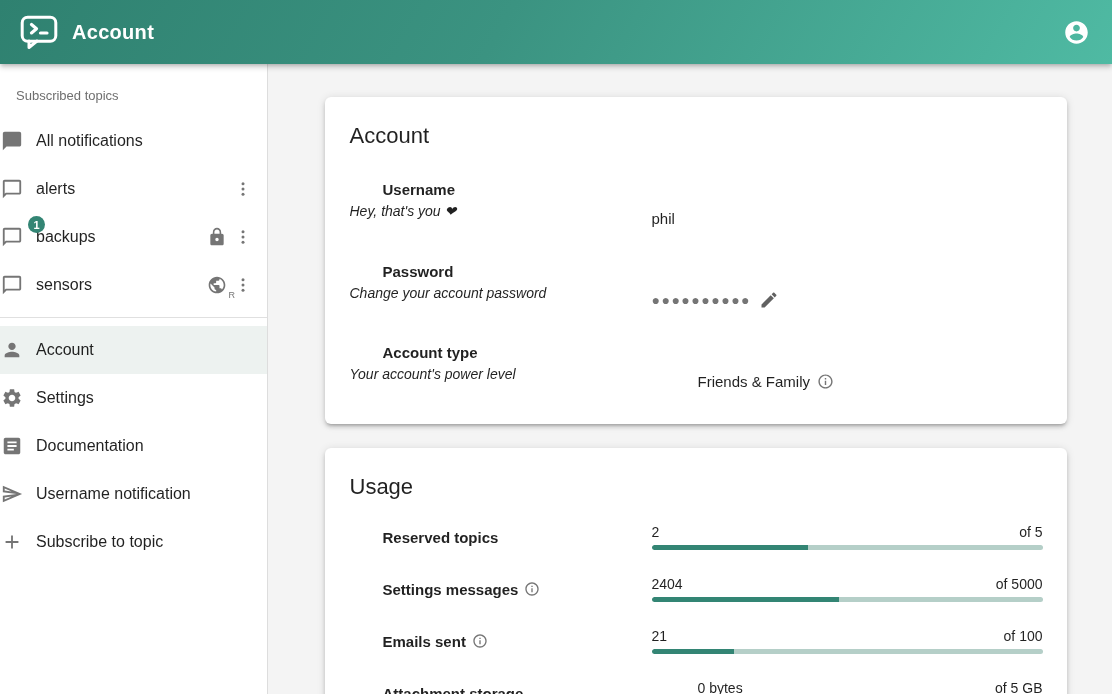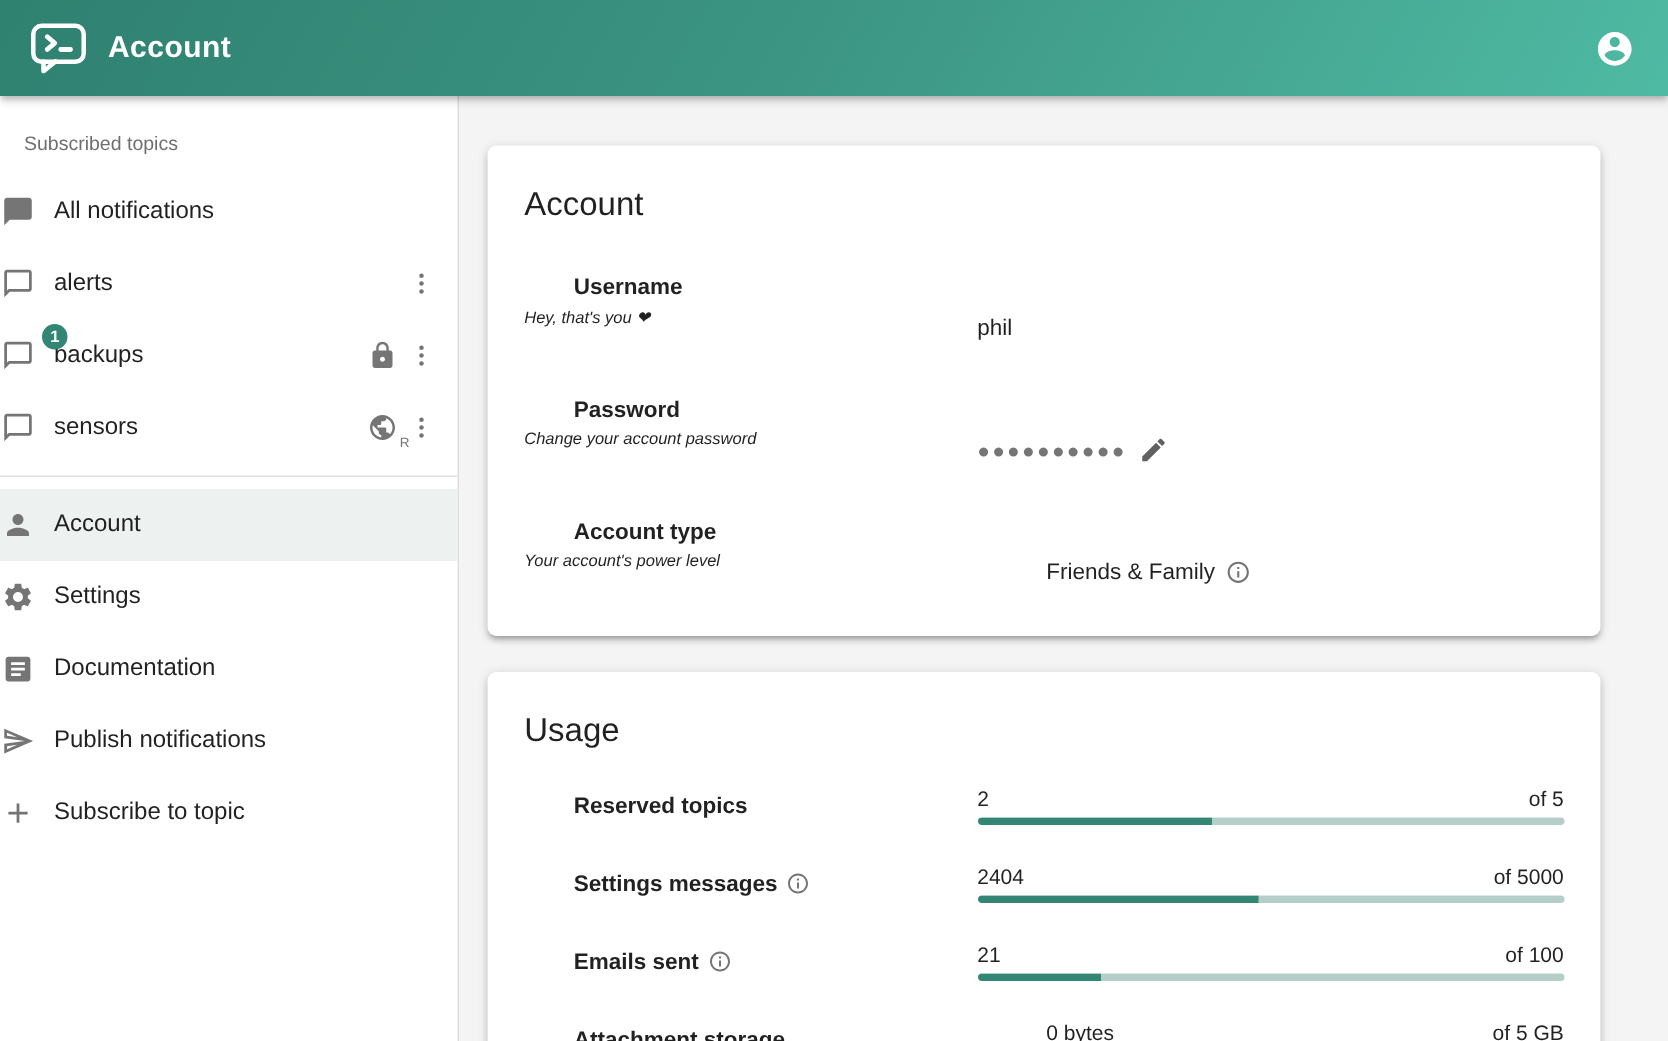--- a/index.html
+++ b/index.html
@@ -11,21 +11,21 @@
   .appbar { position:fixed; top:0; left:0; width:1112px; height:64px;
     background:linear-gradient(120deg,#2f8170 0%,#3b9381 45%,#4fbaa3 100%);
     display:flex; align-items:center; padding:0 20px; z-index:20;
     box-shadow:0 2px 4px -1px rgba(0,0,0,.2), 0 4px 5px 0 rgba(0,0,0,.14); }
   .appbar .logo { width:38px; height:34px; margin-right:14px; }
   .appbar h1 { color:#fff; font-size:20px; font-weight:700; letter-spacing:.3px; flex:1; }
   .avatar-btn { background:none; border:none; cursor:pointer; width:32px; height:32px;
     display:flex; align-items:center; justify-content:center; }
 
   
-  .sidebar { position:fixed; top:64px; left:0; width:306px; height:630px;
+  .sidebar { position:fixed; top:64px; left:0; width:268px; height:630px;
     background:#fff; border-right:1px solid #ddd; padding-top:8px; }
   .section-label { color:#6f6f6f; font-size:13px; padding:16px 16px 14px 16px; }
   .side-item { height:48px; display:flex; align-items:center; padding:0 10px 0 0;
     cursor:pointer; position:relative; }
   .side-item.selected { background:#edf2f0; }
   .side-item .ic { width:24px; height:24px; flex:0 0 24px; display:flex;
     align-items:center; justify-content:center; color:#757575; }
   .side-item .lbl { font-size:16px; margin-left:12px; flex:1; white-space:nowrap;
     overflow:hidden; text-overflow:ellipsis; }
   .side-item .right-ic { width:24px; height:24px; display:flex; align-items:center;
@@ -47,21 +47,21 @@
                0 1px 8px 0 rgba(0,0,0,.12);
     padding:26px 24px 34px 25px; }
   .card.first { margin-top:33px; }
   .card.second { margin-top:24px; padding-bottom:60px; }
   .card h2 { font-size:22px; font-weight:400; margin-bottom:24px; }
 
   .pref-row { display:flex; align-items:center; margin-bottom:26px; }
   .pref-row:last-child { margin-bottom:0;gap:46px; }
   .pref-head { width:302px; flex:0 0 302px; }
   .pref-head .plabel { font-size:15px; font-weight:700; display:flex; align-items:center; gap:6px;padding-left:33px; }
-  .pref-head .psub { font-size:11px; font-style:italic; margin-top:5px; }
+  .pref-head .psub { font-size:14px; font-style:italic; margin-top:5px; }
   .pref-value { flex:1; font-size:15px; display:flex; align-items:center;margin-top:37px; }
   .dots { color:#757575; font-size:14px; letter-spacing:1.5px; }
   .edit-btn { background:none; border:none; cursor:pointer; margin-left:8px;
     color:#616161; display:flex; align-items:center; }
   .info-ic { color:#757575; display:inline-flex; cursor:pointer; }
   .pref-value .info-ic { margin-left:7px; }
 
   .meter { flex:1; }
   .meter-top { display:flex; justify-content:space-between; font-size:14px; margin-bottom:5px; }
   .meter-bar { height:5px; background:#b5cfc8; border-radius:3px; overflow:hidden; }
@@ -185,21 +185,21 @@
     </span>
     <span class="lbl">Documentation</span>
   </div>
 
   <div class="side-item">
     <span class="ic">
       <svg width="22" height="22" viewBox="0 0 24 24" fill="currentColor">
           <path d="M4.01 6.03l7.51 3.22-7.52-1 .01-2.22m7.5 8.72L4 17.97v-2.22l7.51-1M2.01 3L2 10l15 2-15 2 .01 7L23 12 2.01 3z"></path>
         </svg>
     </span>
-    <span class="lbl">Publish notifications</span>
+    <span class="lbl">Username notification</span>
   </div>
 
   <div class="side-item">
     <span class="ic">
       <svg width="22" height="22" viewBox="0 0 24 24" fill="currentColor">
           <path d="M19 13h-6v6h-2v-6H5v-2h6V5h2v6h6v2z"></path>
         </svg>
     </span>
     <span class="lbl">Subscribe to topic</span>
   </div>

